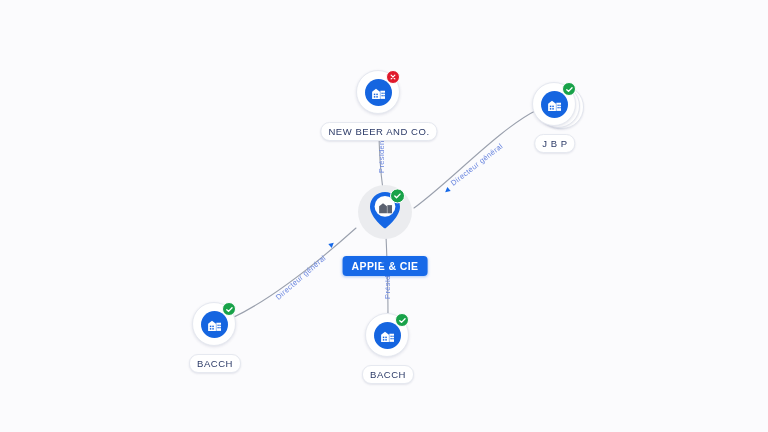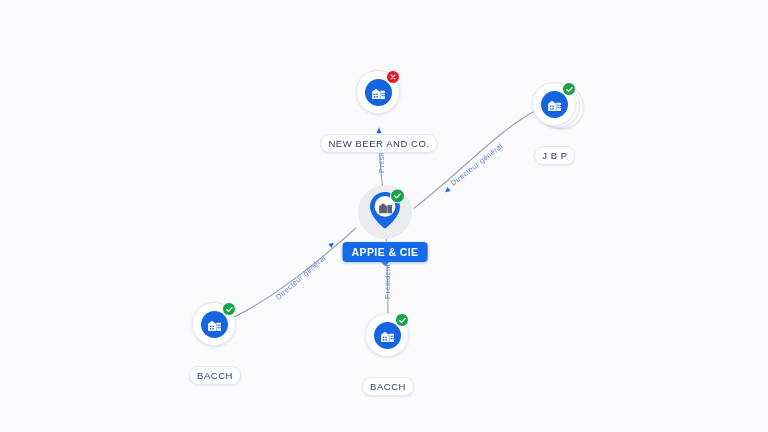--- a/index.html
+++ b/index.html
@@ -38,21 +38,21 @@
     position:absolute;right:-1px;top:-1px;width:14px;height:14px;border-radius:50%;
     display:flex;align-items:center;justify-content:center;
     border:1.5px solid #ffffff;box-sizing:border-box;
     z-index:5;
   }
   .badge.ok{background:#18a249;}
   .badge.ko{background:#e0192b;}
   .badge svg{display:block;}
 
   .node-label{
-    position:absolute;left:50%;top:64px;transform:translateX(-50%);
+    position:absolute;left:50%;top:52px;transform:translateX(-50%);
     white-space:nowrap;
     background:#ffffff;color:#2b3a67;
     font-size:9.5px;letter-spacing:.55px;
     padding:3px 7px;border-radius:9px;
     border:1px solid #e6e9f0;
     box-shadow:0 1px 2px rgba(30,40,90,.10);
   }
 
   
   .node.root{}
@@ -68,21 +68,21 @@
   .pin-icon{
     position:absolute;left:50%;top:16px;transform:translate(-50%,-50%);
     width:18px;height:18px;display:flex;align-items:center;justify-content:center;
   }
   .root-badge{
     position:absolute;left:25px;top:-2px;width:15px;height:15px;border-radius:50%;
     background:#18a249;border:1.5px solid #ffffff;box-sizing:border-box;
     display:flex;align-items:center;justify-content:center;z-index:6;
   }
   .root-label{
-    position:absolute;left:50%;top:30px;transform:translateX(-50%);
+    position:absolute;left:50%;top:44px;transform:translateX(-50%);
     white-space:nowrap;background:#1669e8;color:#ffffff;
     font-size:10.5px;letter-spacing:.4px;font-weight:600;
     padding:4px 9px;border-radius:4px;
     box-shadow:0 1px 3px rgba(22,105,232,.35);
   }
   .root-caret{
     position:absolute;left:50%;top:50px;transform:translateX(-50%);
     width:0;height:0;border-left:4px solid transparent;border-right:4px solid transparent;
     border-top:4px solid #1669e8;opacity:.85;
   }

